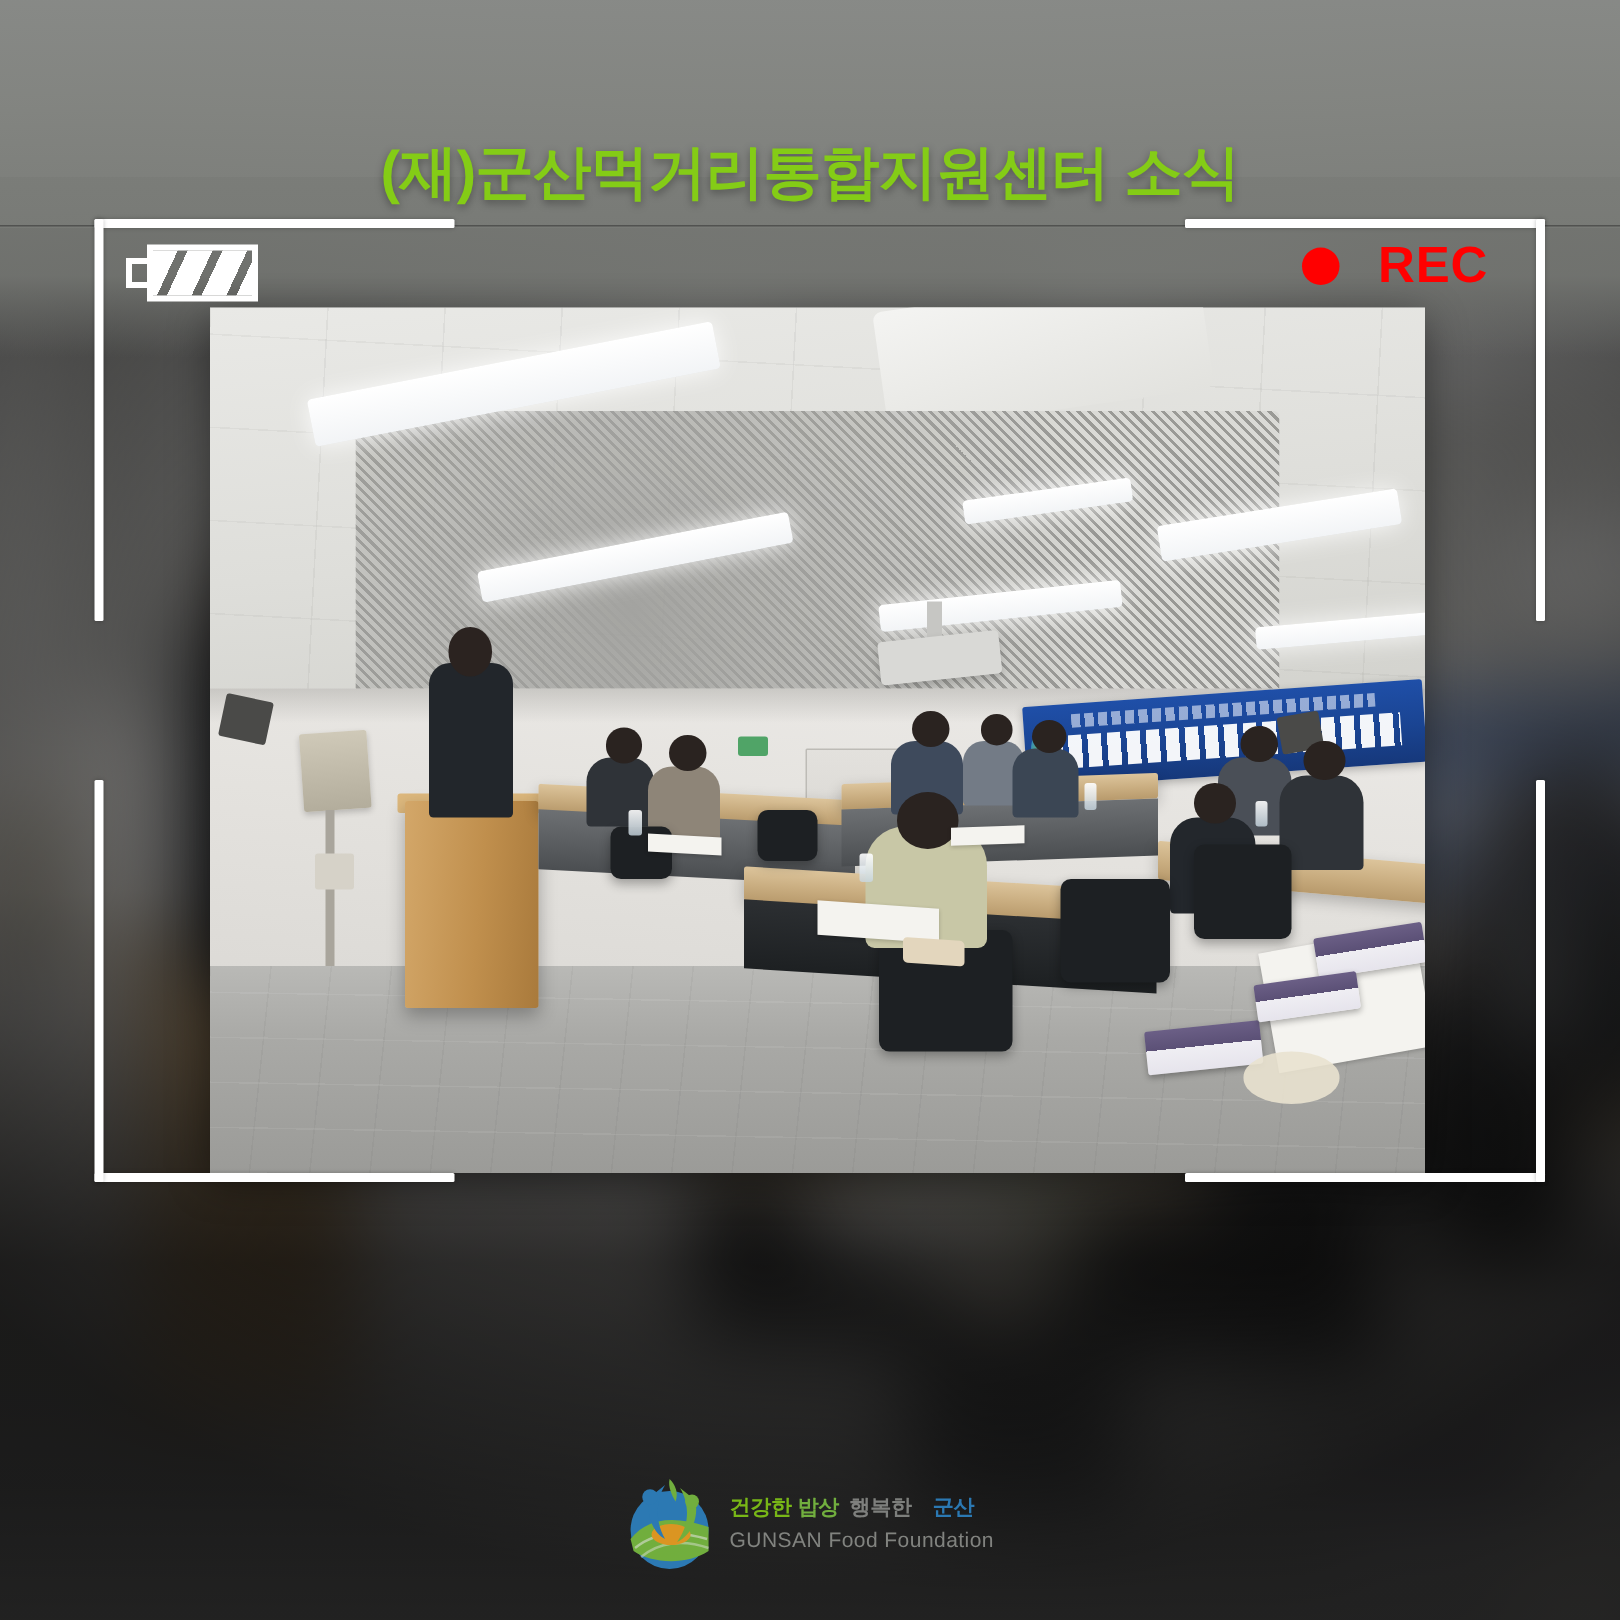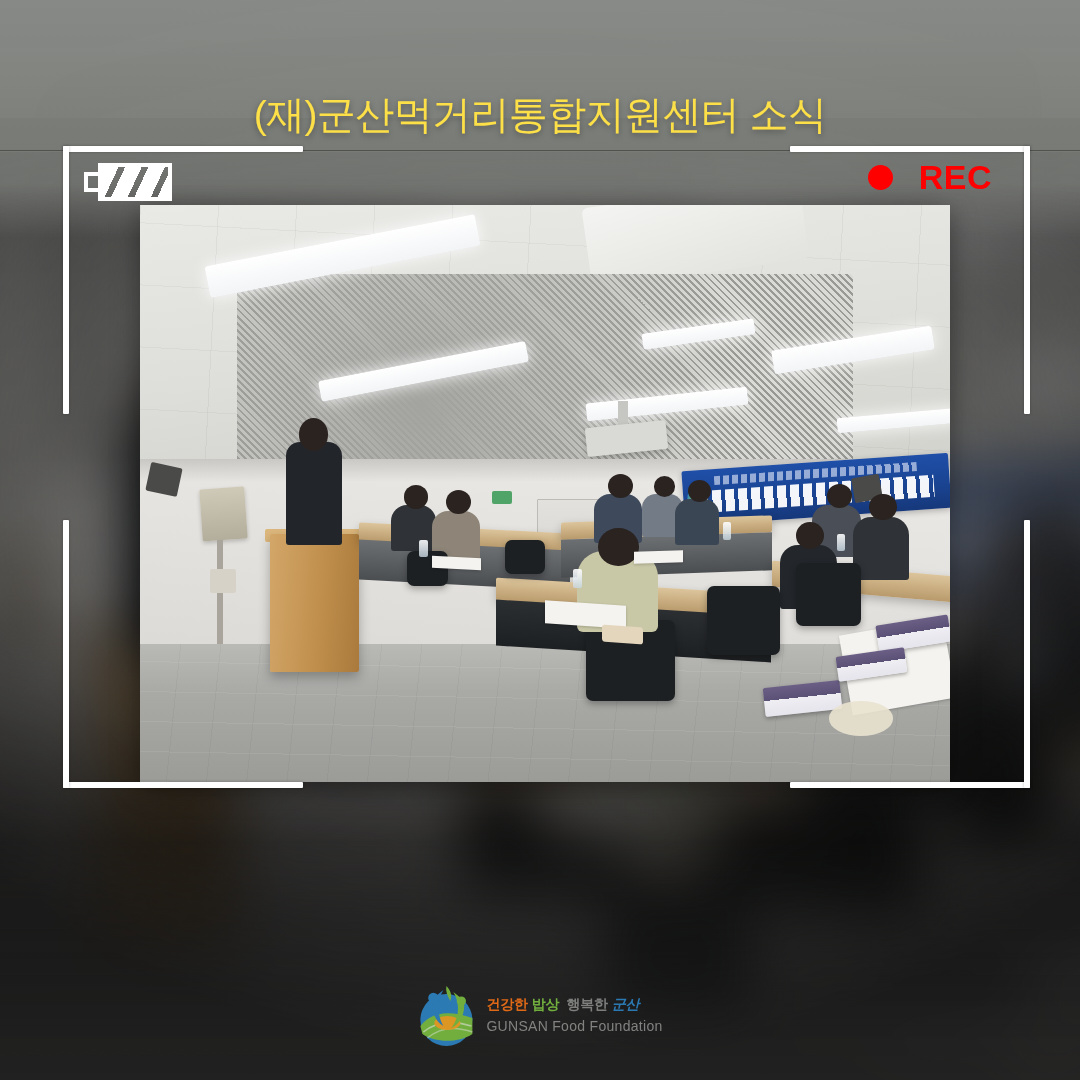--- a/index.html
+++ b/index.html
@@ -35,23 +35,23 @@
   }
   .hairline{
     position:absolute;left:0;top:150px;width:100%;height:1px;
     background:rgba(50,50,50,.55);
   }
 
   
   .header-title{
     position:absolute;left:0;top:88px;width:100%;
     text-align:center;
-    color:#fde047;
+    color:#84cc16;
     font-size:39px;
-    font-weight:400;
+    font-weight:700;
     letter-spacing:-0.6px;
     text-shadow:0 2px 6px rgba(0,0,0,.35);
     z-index:6;
   }
 
   
   .vf{position:absolute;z-index:7;}
   .vf b{position:absolute;background:#ffffff;display:block;border-radius:1px;
         box-shadow:0 0 3px rgba(0,0,0,.25);}
   .vf-tl{left:63px;top:146px;width:240px;height:268px;}
@@ -113,24 +113,24 @@
   }
 
   
   .logo{
     position:absolute;left:50%;top:982px;transform:translateX(-50%);
     display:flex;align-items:center;gap:11px;z-index:8;opacity:.88;
   }
   .logo-mark{width:58px;height:66px;flex:0 0 auto;}
   .logo-txt{display:flex;flex-direction:column;line-height:1;}
   .logo-tagline{font-size:14px;font-weight:700;margin-bottom:4px;letter-spacing:-.2px;white-space:nowrap;}
-  .logo-tagline .t1{color:#f97316;}
+  .logo-tagline .t1{color:#84cc16;}
   .logo-tagline .t2{color:#7dc242;margin-left:4px;}
   .logo-tagline .t3{color:#8b8d8a;margin-left:7px;}
-  .logo-tagline .t4{color:#2e86c8;margin-left:4px;font-style:italic;}
+  .logo-tagline .t4{color:#2e86c8;margin-left:14px;}
   .logo-name{font-size:29px;font-weight:700;color:#4c4f4a;letter-spacing:-1.2px;white-space:nowrap;
              text-shadow:0 1px 1px rgba(255,255,255,.12);}
   .logo-en{font-size:14px;color:#8f918d;letter-spacing:.3px;margin-top:4px;white-space:nowrap;}
 
   
   .scene *{position:absolute;}
   .ceiling{left:0;top:0;width:100%;height:46%;
     background:linear-gradient(175deg,#e9e9e6 0%,#dededa 55%,#d2d2cd 100%);}
   .ceil-tex{left:0;top:0;width:100%;height:100%;opacity:.5;
     background:

